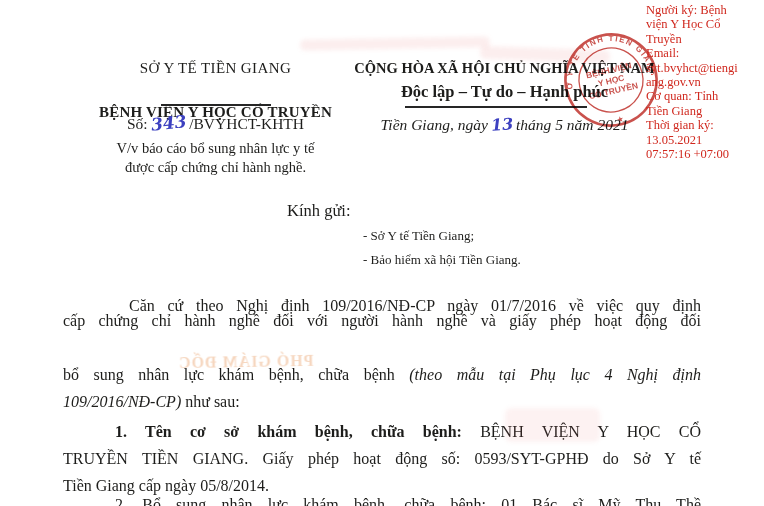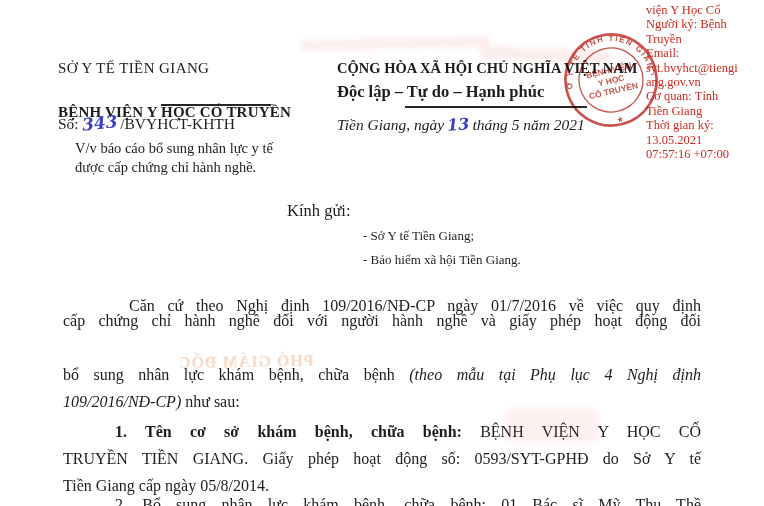--- a/index.html
+++ b/index.html
@@ -2,31 +2,31 @@
 <html><head>
 <meta charset="utf-8">
 <style>
   html,body{margin:0;padding:0;background:#888;}
   .page{
     position:relative;width:764px;height:506px;background:#ffffff;
     overflow:hidden;font-family:"Liberation Serif","DejaVu Serif",serif;
     color:#1d1d1b;
   }
   .abs{position:absolute;}
-  .ctr{text-align:left;}
+  .ctr{text-align:center;}
   .dept{left:58px;top:60px;width:315px;font-size:15px;letter-spacing:.4px;}
   .org{left:58px;top:81px;width:315px;font-size:15px;font-weight:bold;letter-spacing:.2px;margin-top:23px;}
   .rule{height:1.6px;background:#262626;}
   .rule-left{left:161px;top:104px;width:110px;}
   .rule-right{left:405px;top:106px;width:182px;}
   .so-line{left:58px;top:113px;width:315px;font-size:15.5px;}
   .hand{color:#3c40c0;font-style:italic;font-weight:bold;font-family:"DejaVu Serif",serif;}
   .hand-so{display:inline-block;transform:rotate(-6deg);font-size:17px;margin:0 3px;}
   .hand-day{display:inline-block;transform:rotate(-4deg);font-size:16px;margin:0 3px;}
-  .subject{left:75px;top:139px;width:315px;font-size:14.5px;line-height:19px;}
+  .subject{left:58px;top:139px;width:315px;font-size:14.5px;line-height:19px;}
   .national1{left:337px;top:60px;width:335px;font-size:14.5px;font-weight:bold;}
   .national2{left:337px;top:82px;width:335px;font-size:16.5px;font-weight:bold;}
   .date-line{left:337px;top:115px;width:335px;font-size:15.5px;font-style:italic;}
   .esign{
     left:646px;top:3px;width:118px;font-size:12.5px;line-height:14.4px;
     color:#d0281e;z-index:6;
   }
   .seal{left:561px;top:30px;width:100px;height:100px;z-index:5;
     mix-blend-mode:multiply;opacity:.88;}
   .kg-label{left:287px;top:201px;font-size:16.5px;}
@@ -89,22 +89,22 @@
       <text x="50" y="93" fill="#c23a34" stroke="none" font-size="8" text-anchor="middle">★</text>
       <g fill="#c23a34" stroke="none" font-size="8.5" font-weight="bold" font-family="'Liberation Sans',sans-serif" text-anchor="middle">
         <text x="50" y="43">BỆNH VIỆN</text>
         <text x="50" y="53.5">Y HỌC</text>
         <text x="50" y="64">CỔ TRUYỀN</text>
       </g>
     </g>
   </svg>
 
   <div class="abs esign">
+      <div class="esign-line">Người ký: Bệnh</div>
       <div class="esign-line">viện Y Học Cổ</div>
-      <div class="esign-line">Người ký: Bệnh</div>
       <div class="esign-line">Truyền</div>
       <div class="esign-line">Email:</div>
       <div class="esign-line">syt.bvyhct@tiengi</div>
       <div class="esign-line">ang.gov.vn</div>
       <div class="esign-line">Cơ quan: Tỉnh</div>
       <div class="esign-line">Tiền Giang</div>
       <div class="esign-line">Thời gian ký:</div>
       <div class="esign-line">13.05.2021</div>
       <div class="esign-line">07:57:16 +07:00</div>
     </div>

